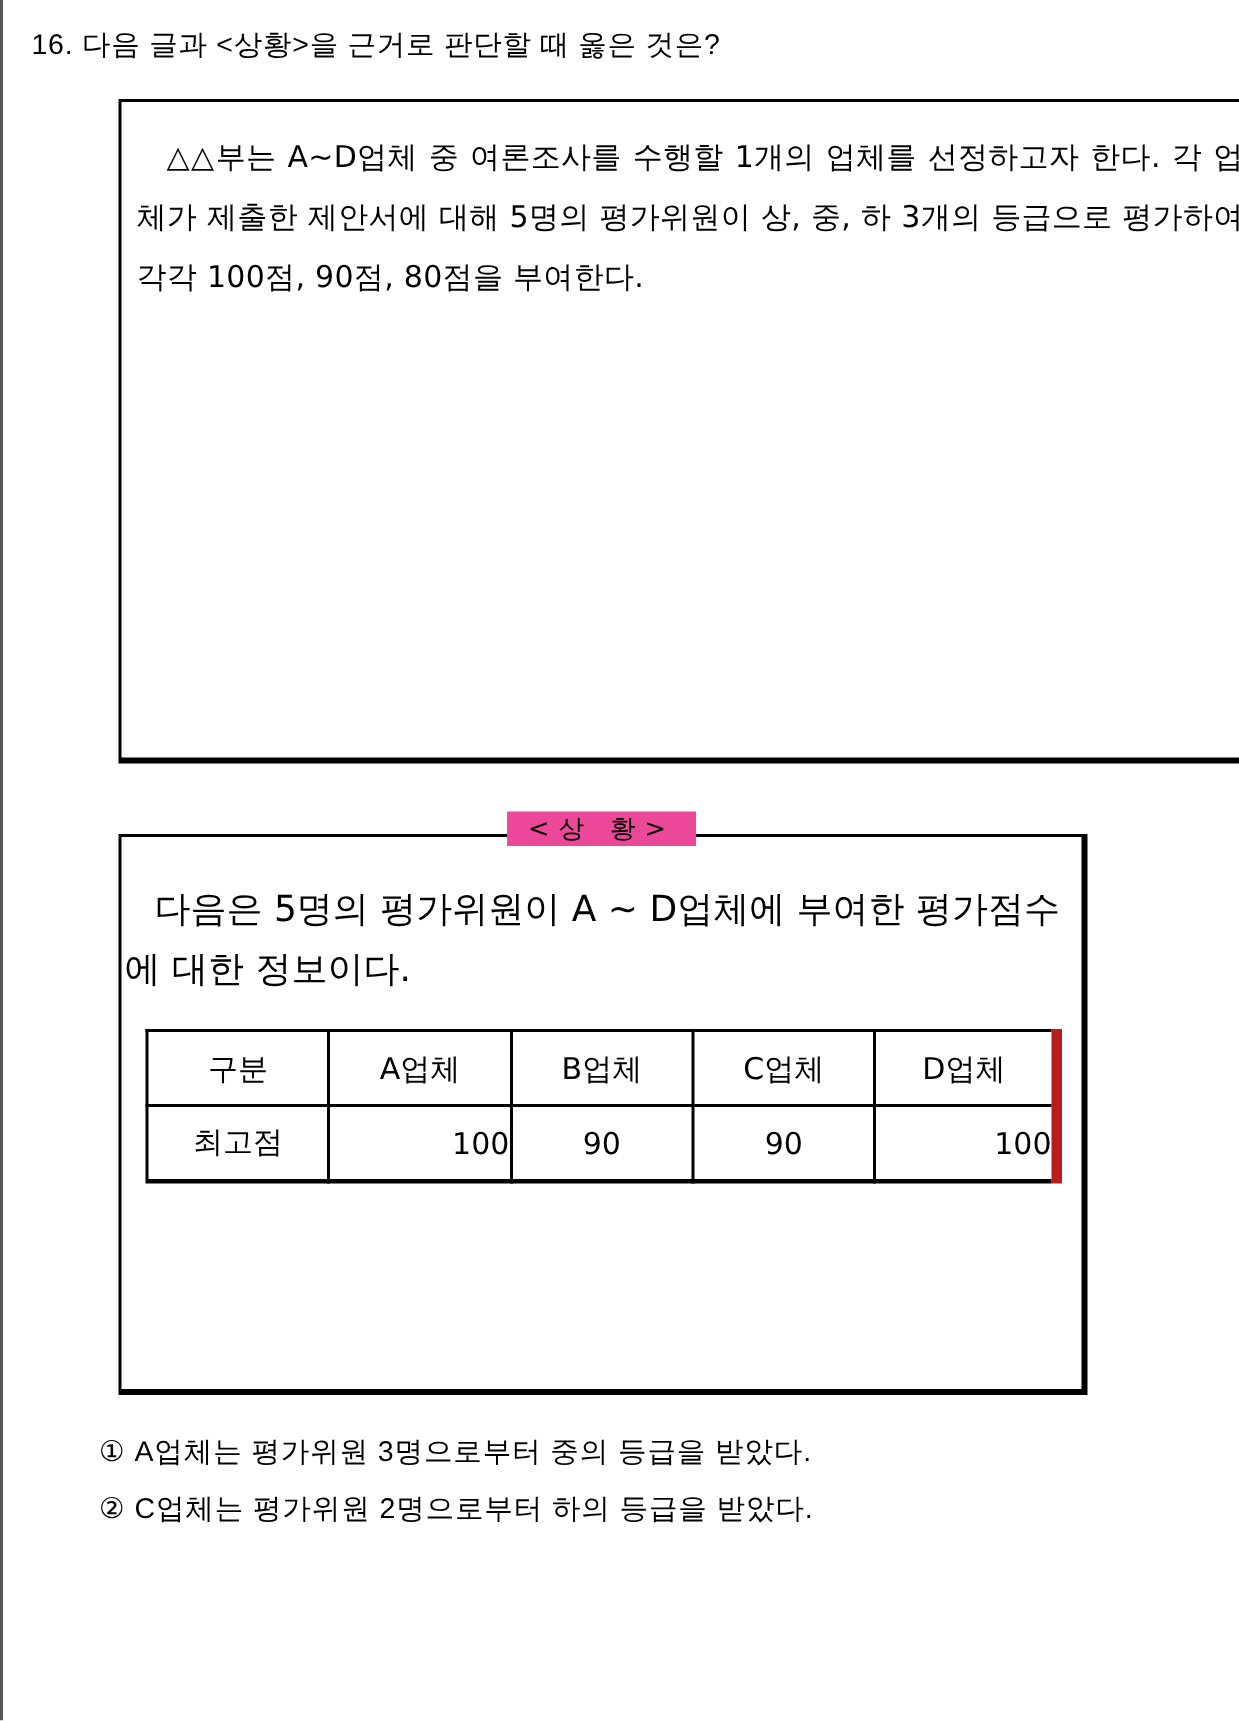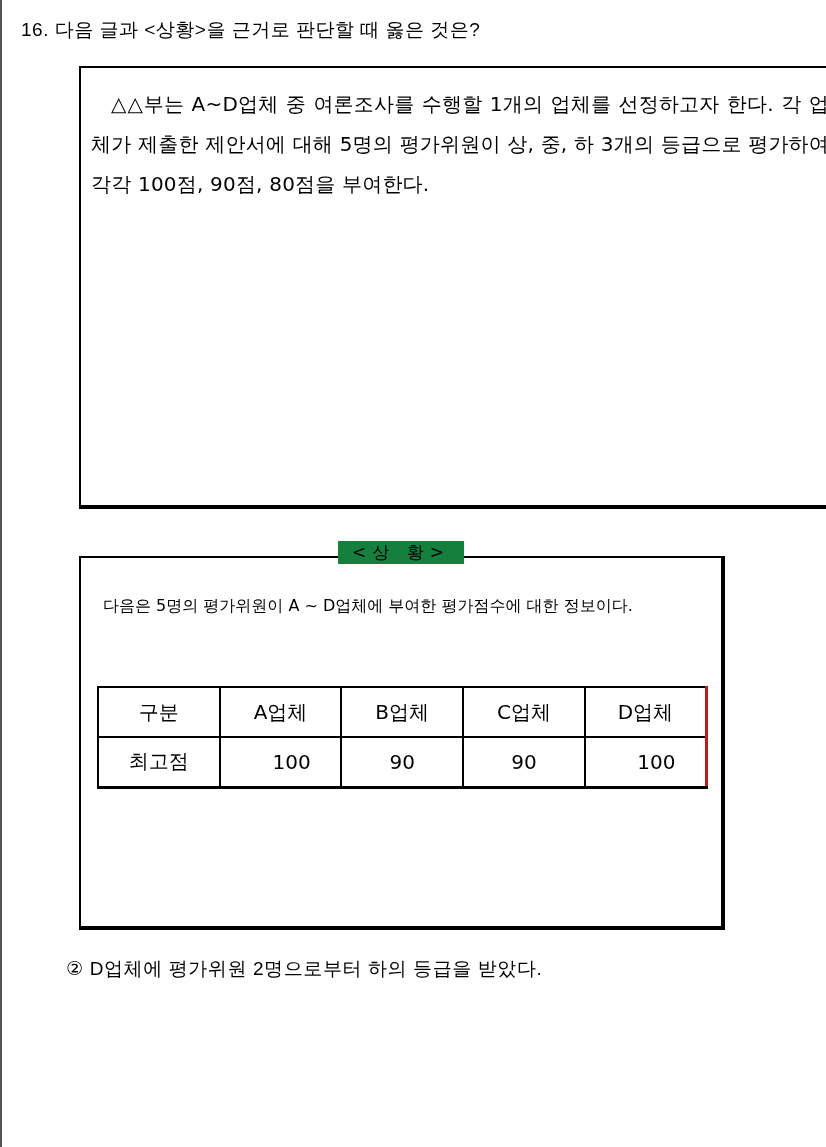--- a/index.html
+++ b/index.html
@@ -29,37 +29,37 @@
   }
   .passage-para.indent { text-indent: 20px; }
   .situation-box {
     position: absolute; left: 79px; top: 556px; width: 646px; height: 374px;
     border-top: 2px solid #000; border-left: 2px solid #000;
     border-right: 4px solid #000; border-bottom: 4px solid #000;
     box-sizing: border-box;
   }
   .situation-label {
     position: absolute; left: 50%; top: -17px; transform: translateX(-50%);
-    background: #15803d; padding: 0 14px; font-size: 17px; white-space: nowrap;
+    background: #ec4899; padding: 0 14px; font-size: 17px; white-space: nowrap;
     letter-spacing: 6px;
   }
   .situation-text {
     position: absolute; left: 2px; top: 28px; width: 626px;
-    font-size: 16px; line-height: 40px; margin: 0; text-indent: 20px;
+    font-size: 24px; line-height: 40px; margin: 0; text-indent: 20px;
   }
   .score-table {
     position: absolute; left: 16px; top: 128px;
     border-collapse: collapse; table-layout: fixed; width: 611px;
-    border-right: 3px solid #b91c1c; border-bottom: 3px solid #000;
+    border-right: 7px solid #b91c1c; border-bottom: 3px solid #000;
   }
   .score-table td {
     border: 2px solid #000; height: 50px; font-size: 20px;
     text-align: center; padding: 0; box-sizing: border-box;
   }
-  .score-table td.left-align { text-align: center; padding-left: 22px; }
+  .score-table td.left-align { text-align: right; padding-left: 22px; }
   .options {
     position: absolute; left: 66px; top: 950px; margin: 0; padding: 0; list-style: none;
     font-family: "Liberation Sans", "DejaVu Sans", sans-serif;
   }
   .option {
     font-size: 19px; height: 38px; line-height: 38px; white-space: nowrap; letter-spacing: 0.6px;
   }
   .option-num { margin-right: 6px; }
 </style>
 </head>
@@ -91,15 +91,18 @@
       <td>90</td>
       <td>90</td>
       <td class="left-align">100</td>
     </tr>
   </tbody>
     </table>
 </div>
 
 <ul class="options">
   <li class="option">
-    <span class="option-num">②</span><span>D업체에 평가위원 2명으로부터 하의 등급을 받았다.</span>
+    <span class="option-num">①</span><span>A업체는 평가위원 3명으로부터 중의 등급을 받았다.</span>
+  </li>
+  <li class="option">
+    <span class="option-num">②</span><span>C업체는 평가위원 2명으로부터 하의 등급을 받았다.</span>
   </li>
 </ul>
 
 </body></html>

